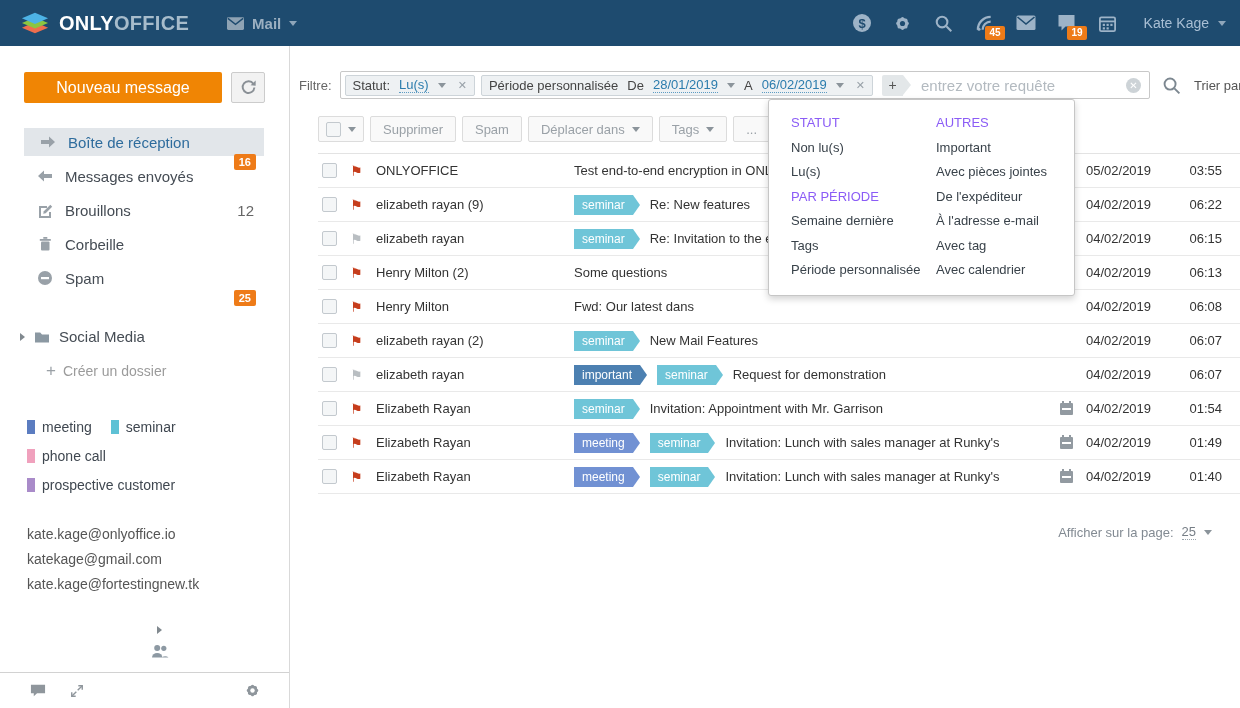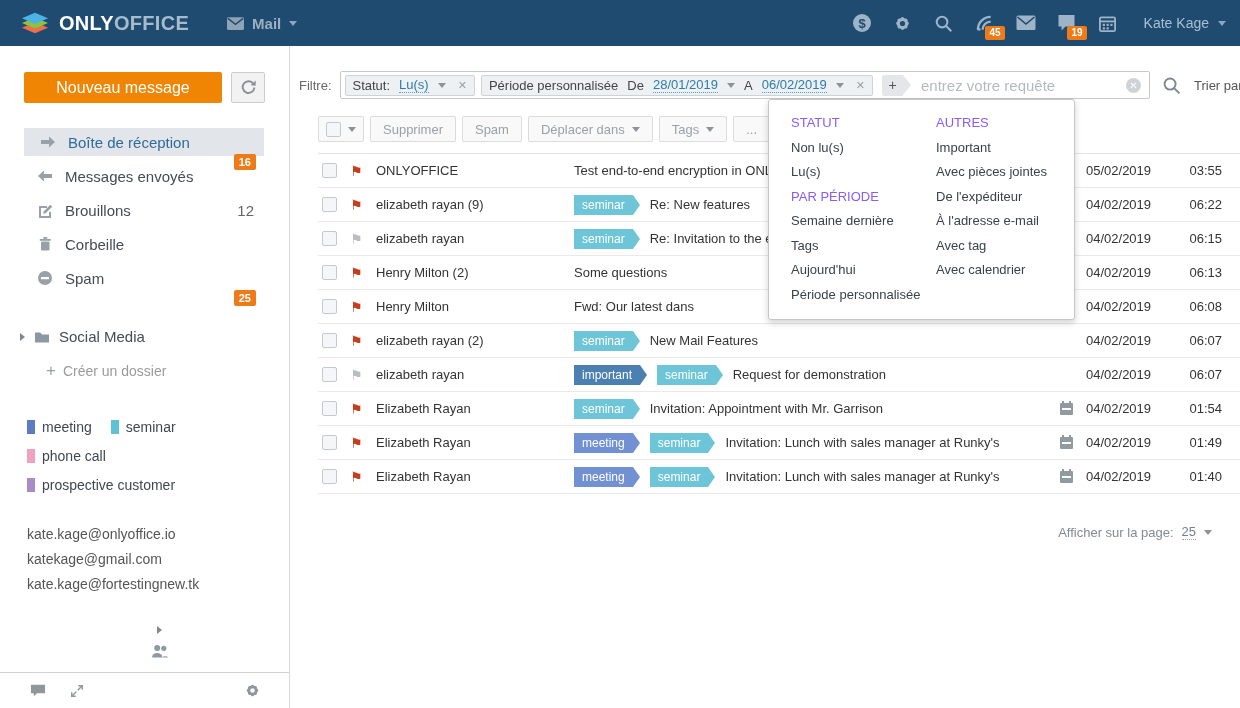--- a/index.html
+++ b/index.html
@@ -518,21 +518,20 @@
 </div>
 
 <div class="dropdown" id="filter-dropdown">
     <div class="dcol">
       <div class="dhead">STATUT</div>
       <div class="ditem">Non lu(s)</div>
       <div class="ditem">Lu(s)</div>
       <div class="dhead">PAR PÉRIODE</div>
       <div class="ditem">Semaine dernière</div>
       <div class="ditem">Tags</div>
-      <div class="ditem">Aujourd'hui</div>
       <div class="ditem">Période personnalisée</div>
     </div>
     <div class="dcol">
       <div class="dhead">AUTRES</div>
       <div class="ditem">Important</div>
       <div class="ditem">Avec pièces jointes</div>
       <div class="ditem">De l'expéditeur</div>
       <div class="ditem">À l'adresse e-mail</div>
       <div class="ditem">Avec tag</div>
       <div class="ditem">Avec calendrier</div>

